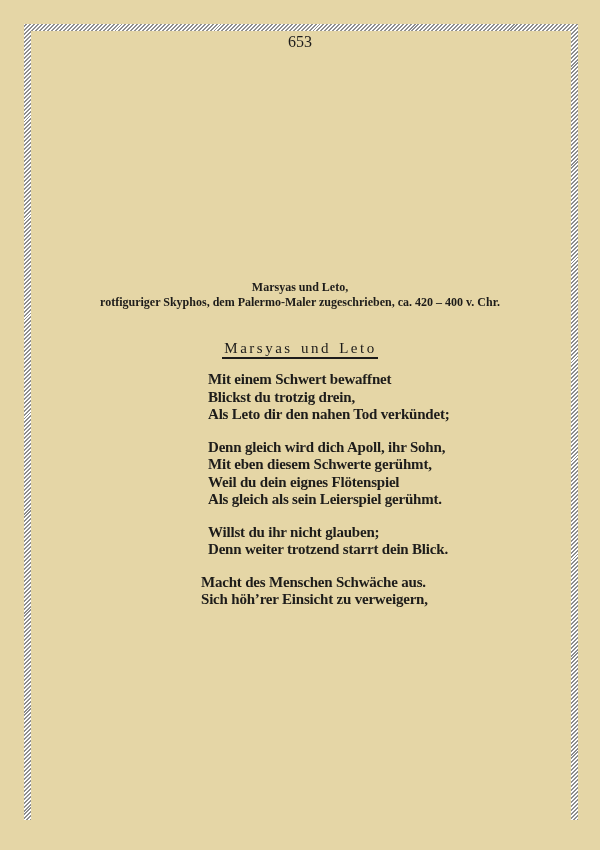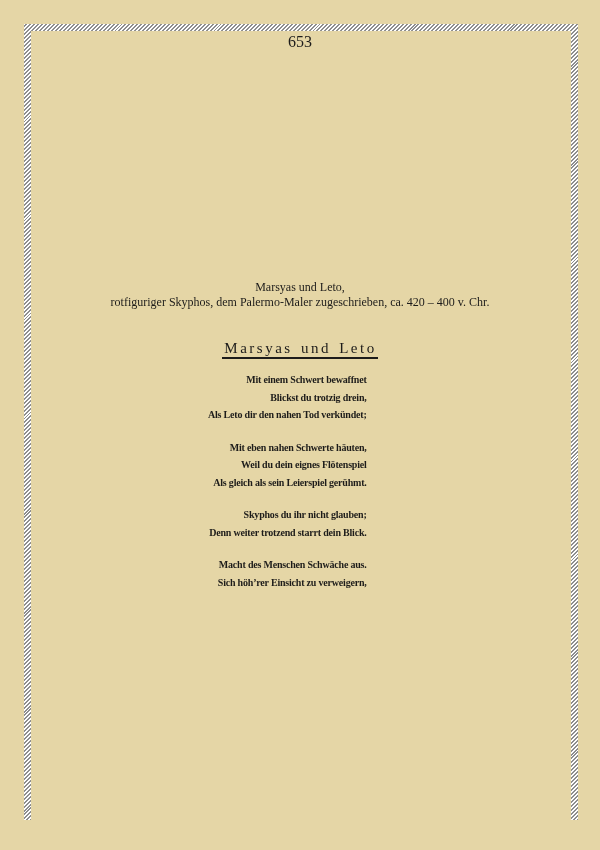--- a/index.html
+++ b/index.html
@@ -53,20 +53,21 @@
     line-height: 16px;
   }
   .caption {
     position: absolute;
     top: 280px;
     left: 0;
     width: 100%;
     text-align: center;
     font-size: 12px;
     line-height: 14.5px;
+    font-weight: bold;
   }
   .poem-title-wrap {
     position: absolute;
     top: 339px;
     left: 0;
     width: 100%;
     text-align: center;
   }
   .poem-title {
     display: inline-block;
@@ -76,25 +77,24 @@
     letter-spacing: 2.5px;
     word-spacing: 2px;
     border-bottom: 2px solid var(--text);
     padding: 0 1px 1px 2px;
   }
   .poem {
     position: absolute;
     top: 371px;
     left: 208px;
     font-weight: bold;
-    font-size: 10px;
+    font-size: 15px;
     line-height: 17.5px;
     letter-spacing: -0.2px;
     white-space: nowrap;
-    text-align: right;
   }
   .stanza { margin-bottom: 15px; }
   .stanza:last-child { margin-bottom: 0; }
   .stanza.shift-left { margin-left: -7px; }
 </style>
 </head>
 <body>
 
 <div class="page">
 
@@ -115,27 +115,28 @@
 
   <div class="poem">
 
     <div class="stanza">
       <div class="poem-line">Mit einem Schwert bewaffnet</div>
       <div class="poem-line">Blickst du trotzig drein,</div>
       <div class="poem-line">Als Leto dir den nahen Tod verkündet;</div>
     </div>
 
     <div class="stanza">
-      <div class="poem-line">Mit eben nahen Schwerte häuten,</div>
+      <div class="poem-line">Denn gleich wird dich Apoll, ihr Sohn,</div>
+      <div class="poem-line">Mit eben diesem Schwerte gerühmt,</div>
       <div class="poem-line">Weil du dein eignes Flötenspiel</div>
       <div class="poem-line">Als gleich als sein Leierspiel gerühmt.</div>
     </div>
 
     <div class="stanza">
-      <div class="poem-line">Skyphos du ihr nicht glauben;</div>
+      <div class="poem-line">Willst du ihr nicht glauben;</div>
       <div class="poem-line">Denn weiter trotzend starrt dein Blick.</div>
     </div>
 
     <div class="stanza shift-left">
       <div class="poem-line">Macht des Menschen Schwäche aus.</div>
       <div class="poem-line">Sich höh’rer Einsicht zu verweigern,</div>
     </div>
 
   </div>
 

